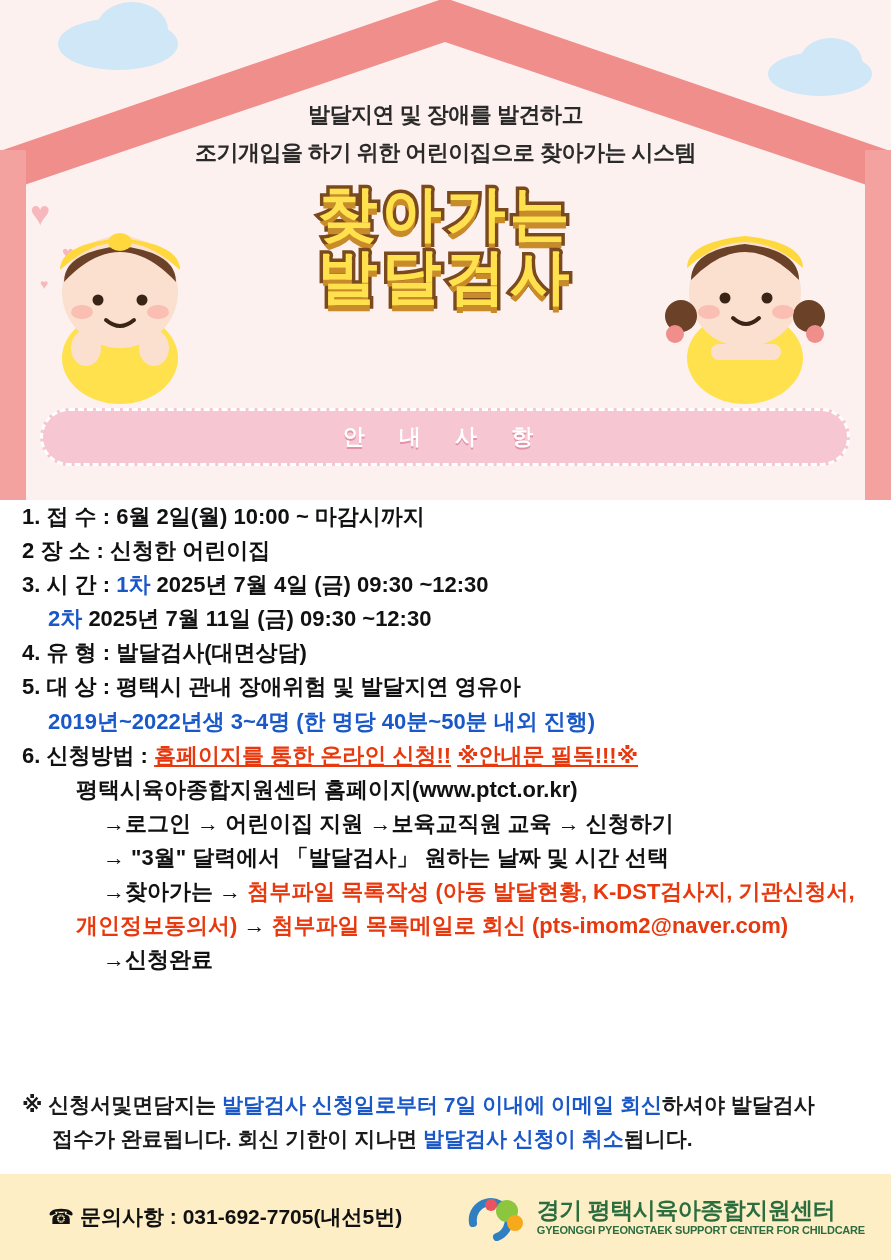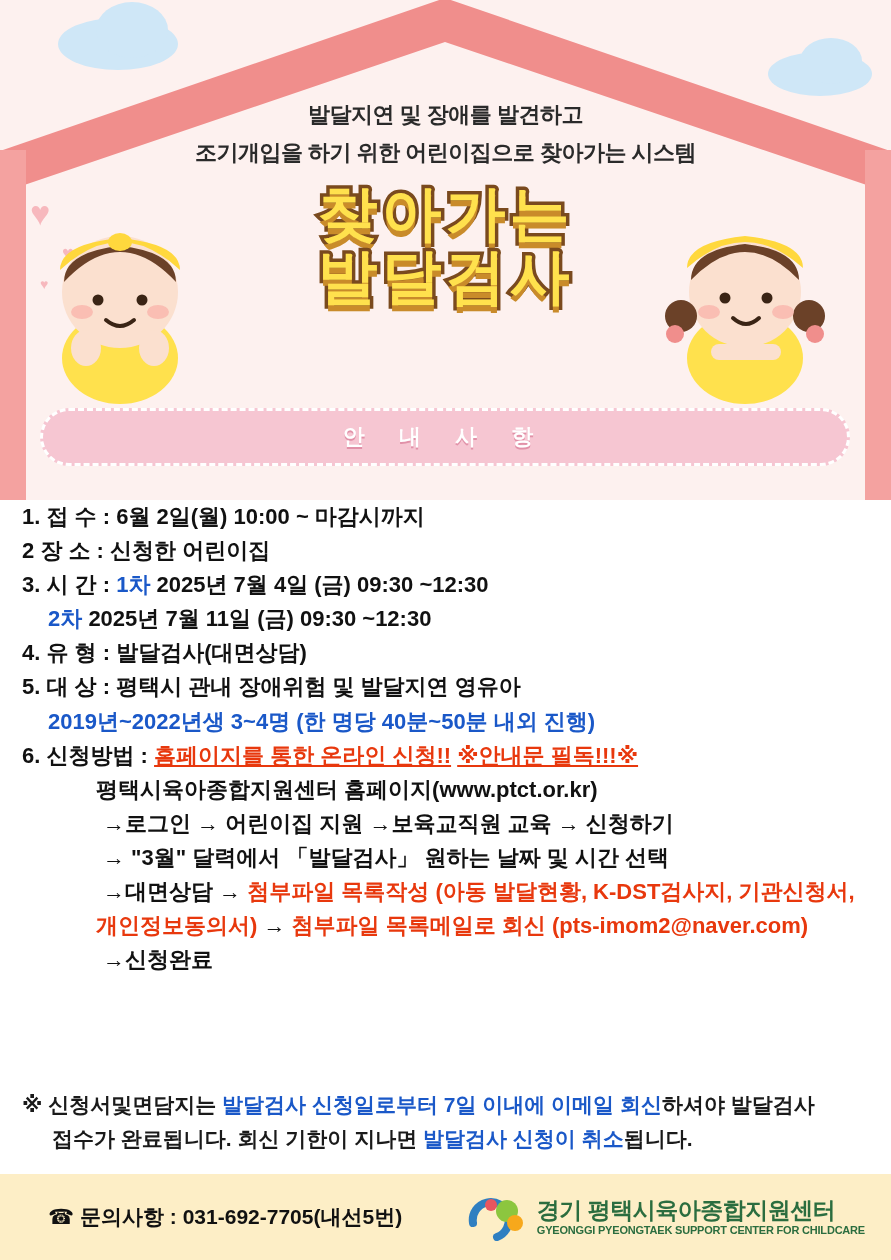--- a/index.html
+++ b/index.html
@@ -70,21 +70,21 @@
   .kid.left{left:30px;top:208px;}
   .kid.right{left:645px;top:208px;}
 
   
   .content{position:absolute;left:0;top:500px;width:891px;}
   .row{
     font-size:22px;line-height:1.55;font-weight:bold;
     padding:0 0 0 22px;color:#111;white-space:nowrap;
   }
   .row.indent1{padding-left:48px;}
-  .row.indent2{padding-left:96px;}
+  .row.indent2{padding-left:76px;}
   .row.indent3{padding-left:103px;}
   .blue{color:#1a58c8;}
   .red{color:#e8380d;}
   .under{text-decoration:underline;}
 
   .note{
     position:absolute;left:22px;top:1088px;width:850px;
     font-size:21px;font-weight:bold;line-height:1.6;
   }
   .note .l2{padding-left:30px;display:block;}
@@ -221,21 +221,21 @@
       <span>6.</span>
       <span>신청방법 :</span>
       <span class="red under">홈페이지를 통한 온라인 신청!!</span>
       <span class="red under">※안내문 필독!!!※</span>
     </div>
 
     <div class="row indent2">평택시육아종합지원센터 홈페이지(www.ptct.or.kr)</div>
     <div class="row indent3">→로그인 → 어린이집 지원 →보육교직원 교육 → 신청하기</div>
     <div class="row indent3">→ "3월" 달력에서 「발달검사」 원하는 날짜 및 시간 선택</div>
     <div class="row indent3">
-      <span>→대면상담 → </span><span class="red">첨부파일 목록작성 (아동 발달현황, K-DST검사지, 기관신청서,</span>
+      <span>→찾아가는 → </span><span class="red">첨부파일 목록작성 (아동 발달현황, K-DST검사지, 기관신청서,</span>
     </div>
     <div class="row indent2">
       <span class="red">개인정보동의서)</span><span> → </span><span class="red">첨부파일 목록메일로 회신 (pts-imom2@naver.com)</span>
     </div>
     <div class="row indent3">→신청완료</div>
   </div>
 
   <div class="note">
     <span>※ 신청서및면담지는 </span><span class="blue">발달검사 신청일로부터 7일 이내에 이메일 회신</span><span>하셔야 발달검사</span>
     <span class="l2">

